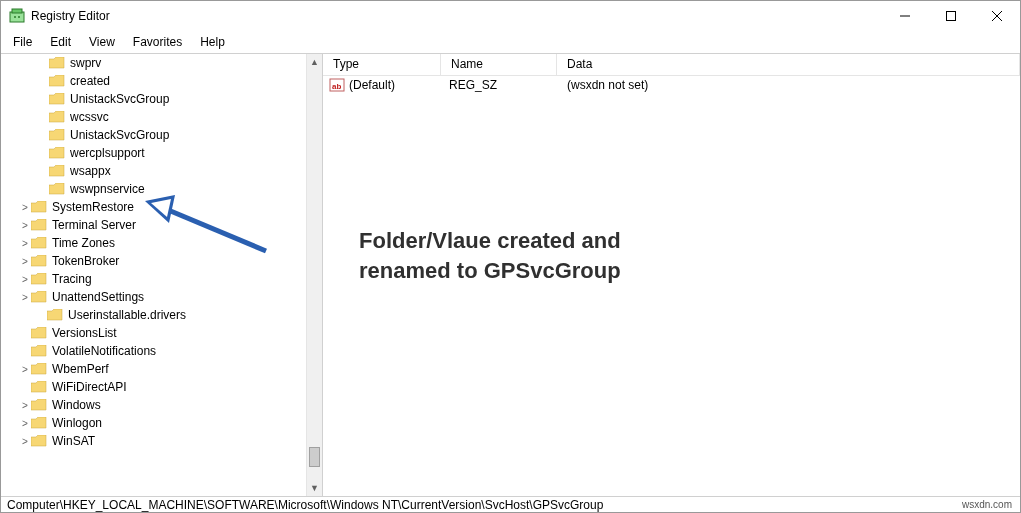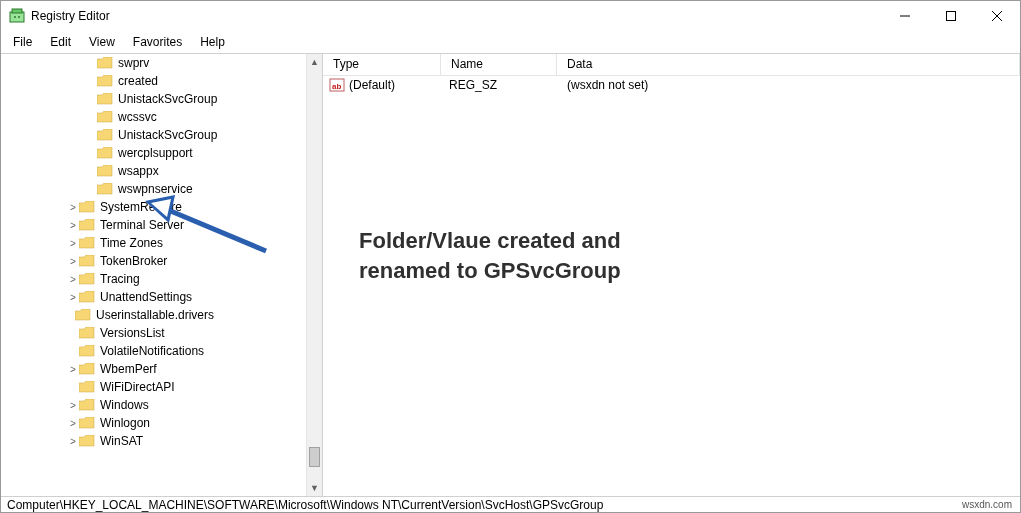--- a/index.html
+++ b/index.html
@@ -49,21 +49,20 @@
   .tree-panel {
     width: 322px;
     border-right: 1px solid #d0d0d0;
     position: relative;
     overflow: hidden;
   }
   .tree-scroll {
     position: absolute;
     inset: 0 16px 0 0;
     overflow: hidden;
-    margin-left: 48px;
   }
   .vscrollbar {
     position: absolute;
     right: 0; top: 0; bottom: 0;
     width: 16px;
     background: #f0f0f0;
     display: flex;
     flex-direction: column;
     border-left: 1px solid #e5e5e5;
   }
@@ -309,21 +308,21 @@
             </svg></span>
           <span class="label">Tracing</span>
         </div>
         <div class="tree-row" style="padding-left: 18px;">
           <span class="expander">&gt;</span>
           <span class="folder-icon"><svg viewBox="0 0 16 12">
               <path d="M0 2 L5 2 L7 0 L15 0 L15 11 L0 11 Z" fill="#f7d774" stroke="#caa63e" stroke-width="0.5"></path>
             </svg></span>
           <span class="label">UnattendSettings</span>
         </div>
-        <div class="tree-row" style="padding-left: 14px;">
+        <div class="tree-row" style="padding-left: 34px;">
           <span class="expander"></span>
           <span class="folder-icon"><svg viewBox="0 0 16 12">
               <path d="M0 2 L5 2 L7 0 L15 0 L15 11 L0 11 Z" fill="#f7d774" stroke="#caa63e" stroke-width="0.5"></path>
             </svg></span>
           <span class="label">Userinstallable.drivers</span>
         </div>
         <div class="tree-row" style="padding-left: 18px;">
           <span class="expander"></span>
           <span class="folder-icon"><svg viewBox="0 0 16 12">
               <path d="M0 2 L5 2 L7 0 L15 0 L15 11 L0 11 Z" fill="#f7d774" stroke="#caa63e" stroke-width="0.5"></path>

